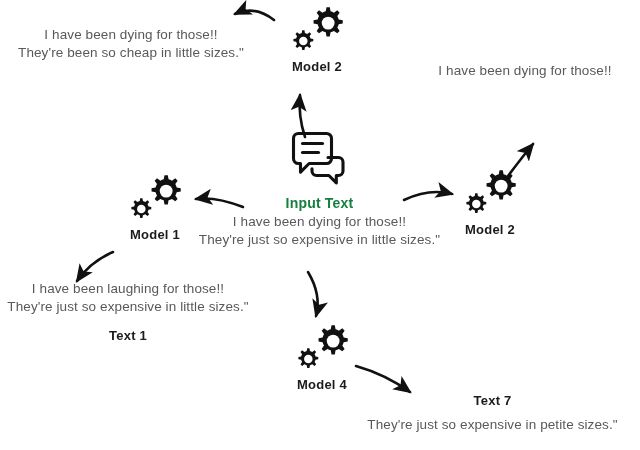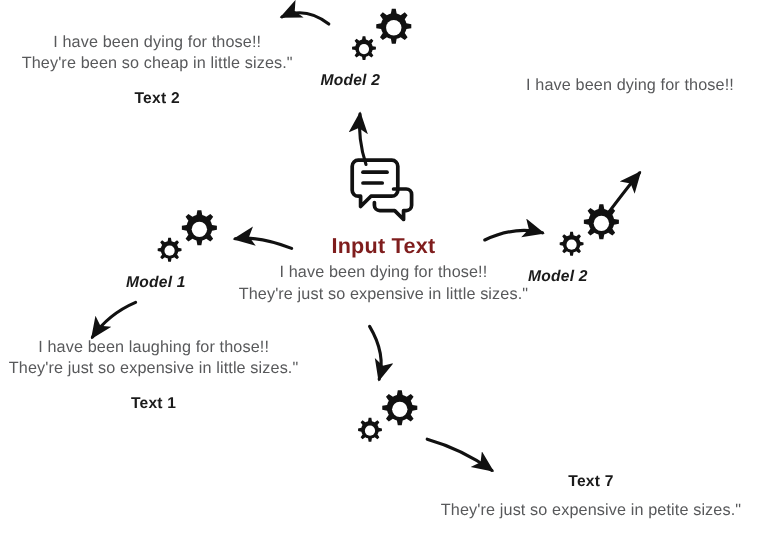--- a/index.html
+++ b/index.html
@@ -27,32 +27,32 @@
   .label{
     font-size:13px;
     font-weight:bold;
     color:#1b1b1b;
     letter-spacing:.2px;
   }
   .label.below{margin-top:11px;}
   .label.above{margin-bottom:7px;}
 
   
-  .model{position:absolute;text-align:left;font-style:italic;}
+  .model{position:absolute;text-align:center;}
   .model .caption{
     font-size:13px;font-weight:bold;color:#1b1b1b;
     margin-top:1px;white-space:nowrap;letter-spacing:.2px;
   }
   .gears{width:66px;height:56px;display:block;margin:0 auto;}
 
   
   .inputnode{position:absolute;text-align:center;}
   .bubbles{width:86px;height:62px;display:block;margin:0 auto;}
   .inputnode .caption{
-    font-size:18px;font-weight:bold;color:#7f1d1d;
+    font-size:14px;font-weight:bold;color:#15803d;
     margin-top:4px;white-space:nowrap;letter-spacing:.2px;
   }
   .inputnode .body-line{margin-top:3px;}
 
   svg.arrows{position:absolute;left:0;top:0;width:640px;height:450px;pointer-events:none;}
 </style>
 </head>
 <body>
 
 <div id="stage">
@@ -77,21 +77,20 @@
     <path d="M113,252 C99,258 86,268 77,281" fill="none" stroke="#111111" stroke-width="2.6" stroke-linecap="round" marker-end="url(#ah)"></path>
 
     <path d="M505,180 C514,168 523,156 533,144" fill="none" stroke="#111111" stroke-width="2.6" stroke-linecap="round" marker-end="url(#ah)"></path>
 
     <path d="M356,366 C377,372 396,382 410,392" fill="none" stroke="#111111" stroke-width="2.6" stroke-linecap="round" marker-end="url(#ah)"></path>
   </svg>
 
   <div class="textblock" style="left:0px;top:26px;width:262px;">
     <div class="body-line">I have been dying for those!!</div>
     <div class="body-line">They're been so cheap in little sizes."</div>
-    <div class="label below">Text 2</div>
   </div>
 
   <div class="textblock" style="left:410px;top:62px;width:230px;">
     <div class="body-line">I have been dying for those!!</div>
   </div>
 
   <div class="textblock" style="left:-5px;top:280px;width:266px;">
     <div class="body-line">I have been laughing for those!!</div>
     <div class="body-line">They're just so expensive in little sizes."</div>
     <div class="label below">Text 1</div>
@@ -140,20 +139,21 @@
 
   <div class="model" style="left:272px;top:320px;width:100px;">
     <svg class="gears" viewBox="0 0 66 56">
       <g fill="#111111">
         <path d="M42.5,5.2 l3.3,0 l.75,4.05 a13.4,13.4 0 0 1 3.35,1.4 l3.4,-2.35 l2.35,2.35 l-2.35,3.4 a13.4,13.4 0 0 1 1.4,3.35 l4.05,.75 l0,3.3 l-4.05,.75 a13.4,13.4 0 0 1 -1.4,3.35 l2.35,3.4 l-2.35,2.35 l-3.4,-2.35 a13.4,13.4 0 0 1 -3.35,1.4 l-.75,4.05 l-3.3,0 l-.75,-4.05 a13.4,13.4 0 0 1 -3.35,-1.4 l-3.4,2.35 l-2.35,-2.35 l2.35,-3.4 a13.4,13.4 0 0 1 -1.4,-3.35 l-4.05,-.75 l0,-3.3 l4.05,-.75 a13.4,13.4 0 0 1 1.4,-3.35 l-2.35,-3.4 l2.35,-2.35 l3.4,2.35 a13.4,13.4 0 0 1 3.35,-1.4 z"></path>
         <circle cx="44.15" cy="21.1" r="6.4" fill="#ffffff"></circle>
         <path d="M18.2,28.2 l2.25,0 l.5,2.75 a9,9 0 0 1 2.3,.95 l2.3,-1.6 l1.6,1.6 l-1.6,2.3 a9,9 0 0 1 .95,2.3 l2.75,.5 l0,2.25 l-2.75,.5 a9,9 0 0 1 -.95,2.3 l1.6,2.3 l-1.6,1.6 l-2.3,-1.6 a9,9 0 0 1 -2.3,.95 l-.5,2.75 l-2.25,0 l-.5,-2.75 a9,9 0 0 1 -2.3,-.95 l-2.3,1.6 l-1.6,-1.6 l1.6,-2.3 a9,9 0 0 1 -.95,-2.3 l-2.75,-.5 l0,-2.25 l2.75,-.5 a9,9 0 0 1 .95,-2.3 l-1.6,-2.3 l1.6,-1.6 l2.3,1.6 a9,9 0 0 1 2.3,-.95 z"></path>
         <circle cx="19.32" cy="38.92" r="4.25" fill="#ffffff"></circle>
       </g>
     </svg>
+    <div class="caption">Model 4</div>
   </div>
 
   <div class="inputnode" style="left:193px;top:129px;width:253px;">
     <svg class="bubbles" viewBox="0 0 86 62">
       <g fill="none" stroke="#111111" stroke-width="3.1" stroke-linejoin="round" stroke-linecap="round">
         <path d="M51,28.5 h10.5 a4.5,4.5 0 0 1 4.5,4.5 v9 a4.5,4.5 0 0 1 -4.5,4.5 h-2.2 v7.4 l-7.4,-7.4 h-12.4 a4.5,4.5 0 0 1 -4.5,-4.5 v-2.2"></path>
         <path d="M21.5,4.5 h28 a5,5 0 0 1 5,5 v20 a5,5 0 0 1 -5,5 h-17.4 l-8.6,8.6 v-8.6 h-2 a5,5 0 0 1 -5,-5 v-20 a5,5 0 0 1 5,-5 z"></path>
         <path d="M25.5,14.5 h20"></path>
         <path d="M25.5,23.5 h16"></path>
       </g>

